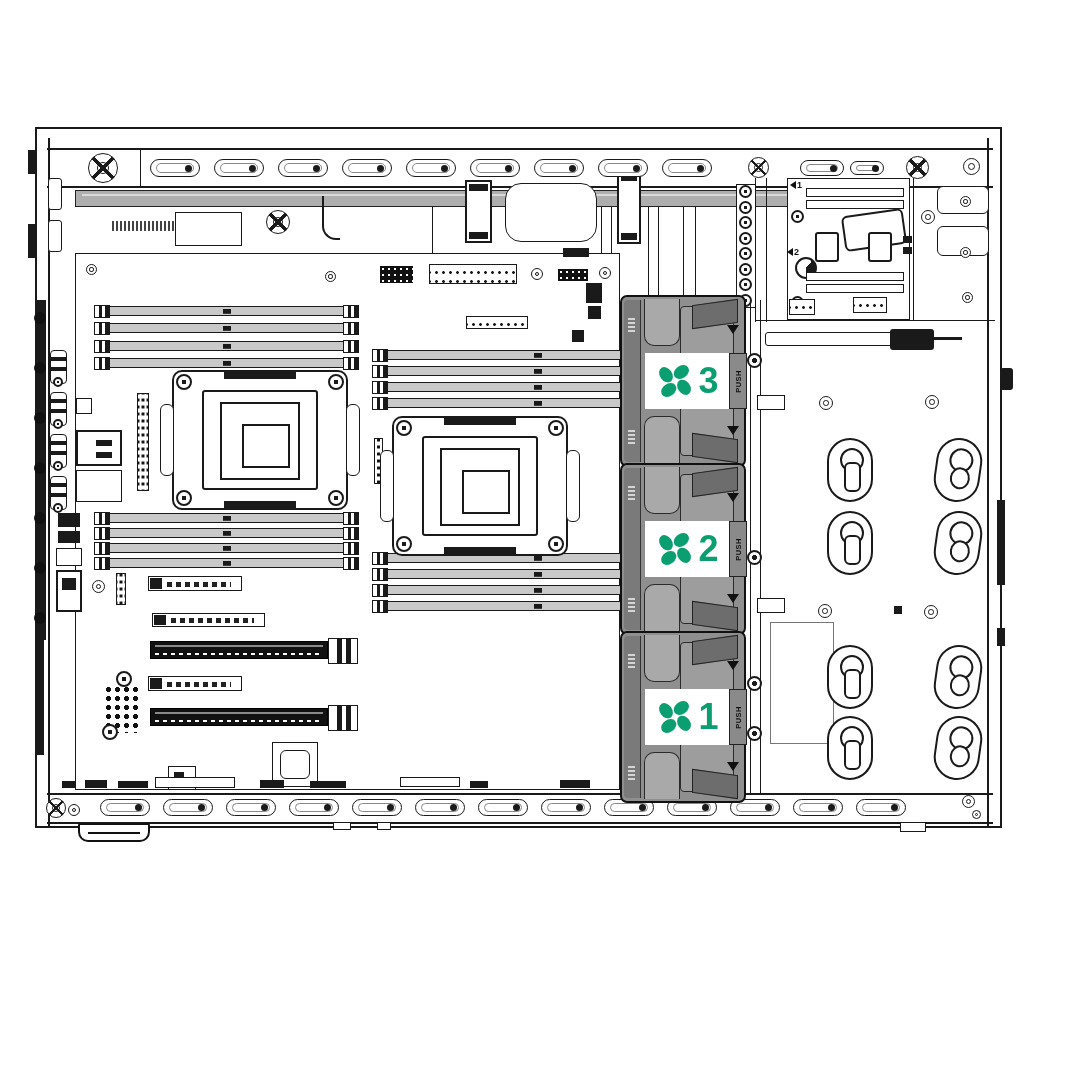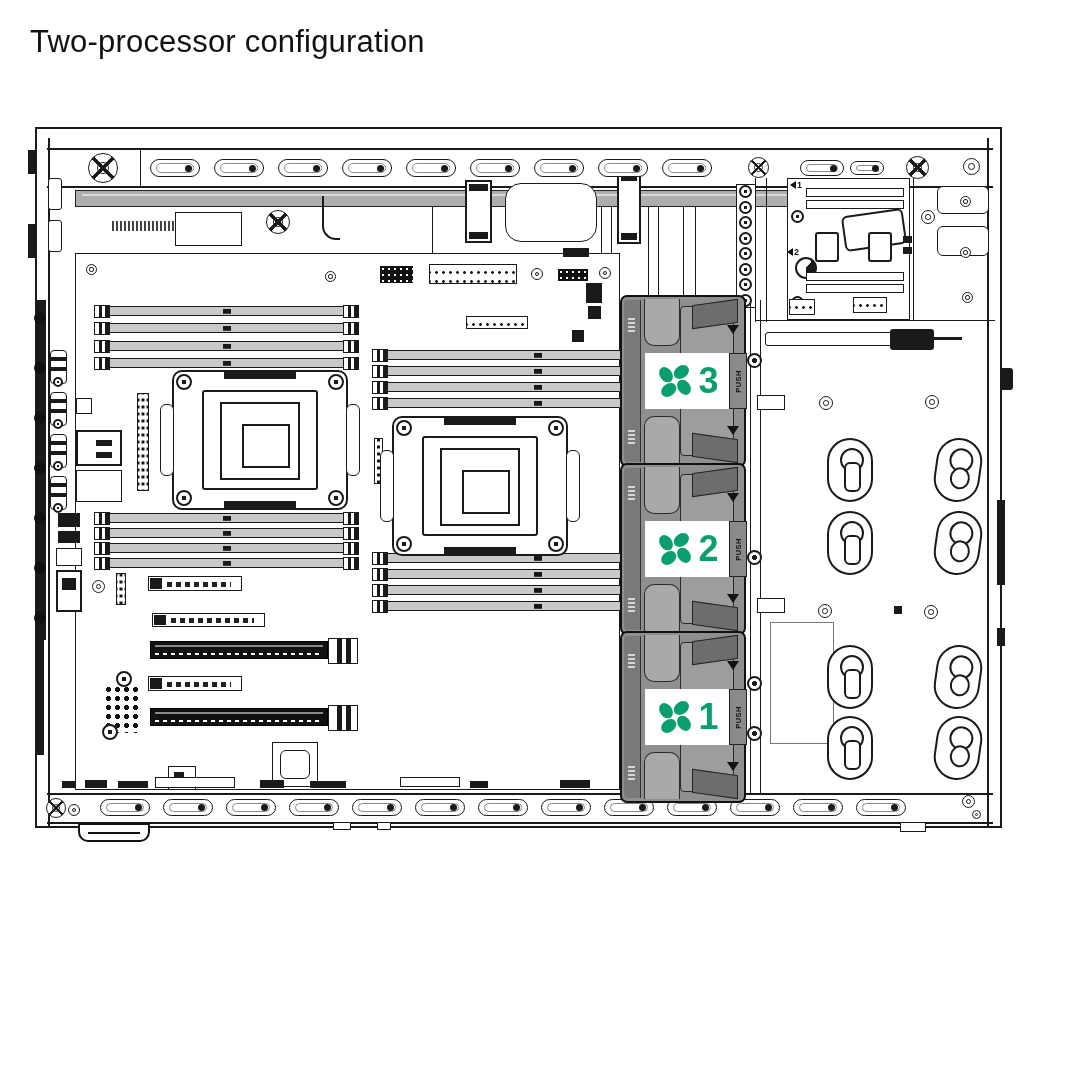--- a/index.html
+++ b/index.html
@@ -105,21 +105,20 @@
   .fan-num{font-size:36px;font-weight:700;color:#0a9e70;line-height:1}
   .psu-lab{position:absolute;font-size:9px;font-weight:bold;color:#111;display:flex;
        align-items:center;gap:1px;z-index:3}
   .psu-lab::before{content:"";width:0;height:0;border-top:4px solid transparent;
        border-bottom:4px solid transparent;border-right:6px solid #111}
 </style>
 </head>
 <body>
 
 <div class="page">
-  <div class="title">Two-processor configuration</div>
 
   <div id="prims">
       <div class="p b bw2" style="left: 35px; top: 127px; width: 967px; height: 701px;"></div>
       <div class="p f" style="left: 47px; top: 148px; width: 946px; height: 1.5px;"></div>
       <div class="p f" style="left: 47px; top: 186px; width: 946px; height: 1.5px;"></div>
       <div class="p f" style="left: 47px; top: 793px; width: 946px; height: 1.5px;"></div>
       <div class="p f" style="left: 47px; top: 822px; width: 946px; height: 1.5px;"></div>
       <div class="p f" style="left: 48px; top: 138px; width: 1.5px; height: 688px;"></div>
       <div class="p f" style="left: 987px; top: 138px; width: 1.5px; height: 688px;"></div>
       <div class="p f" style="left: 28px; top: 150px; width: 7px; height: 24px;"></div>

